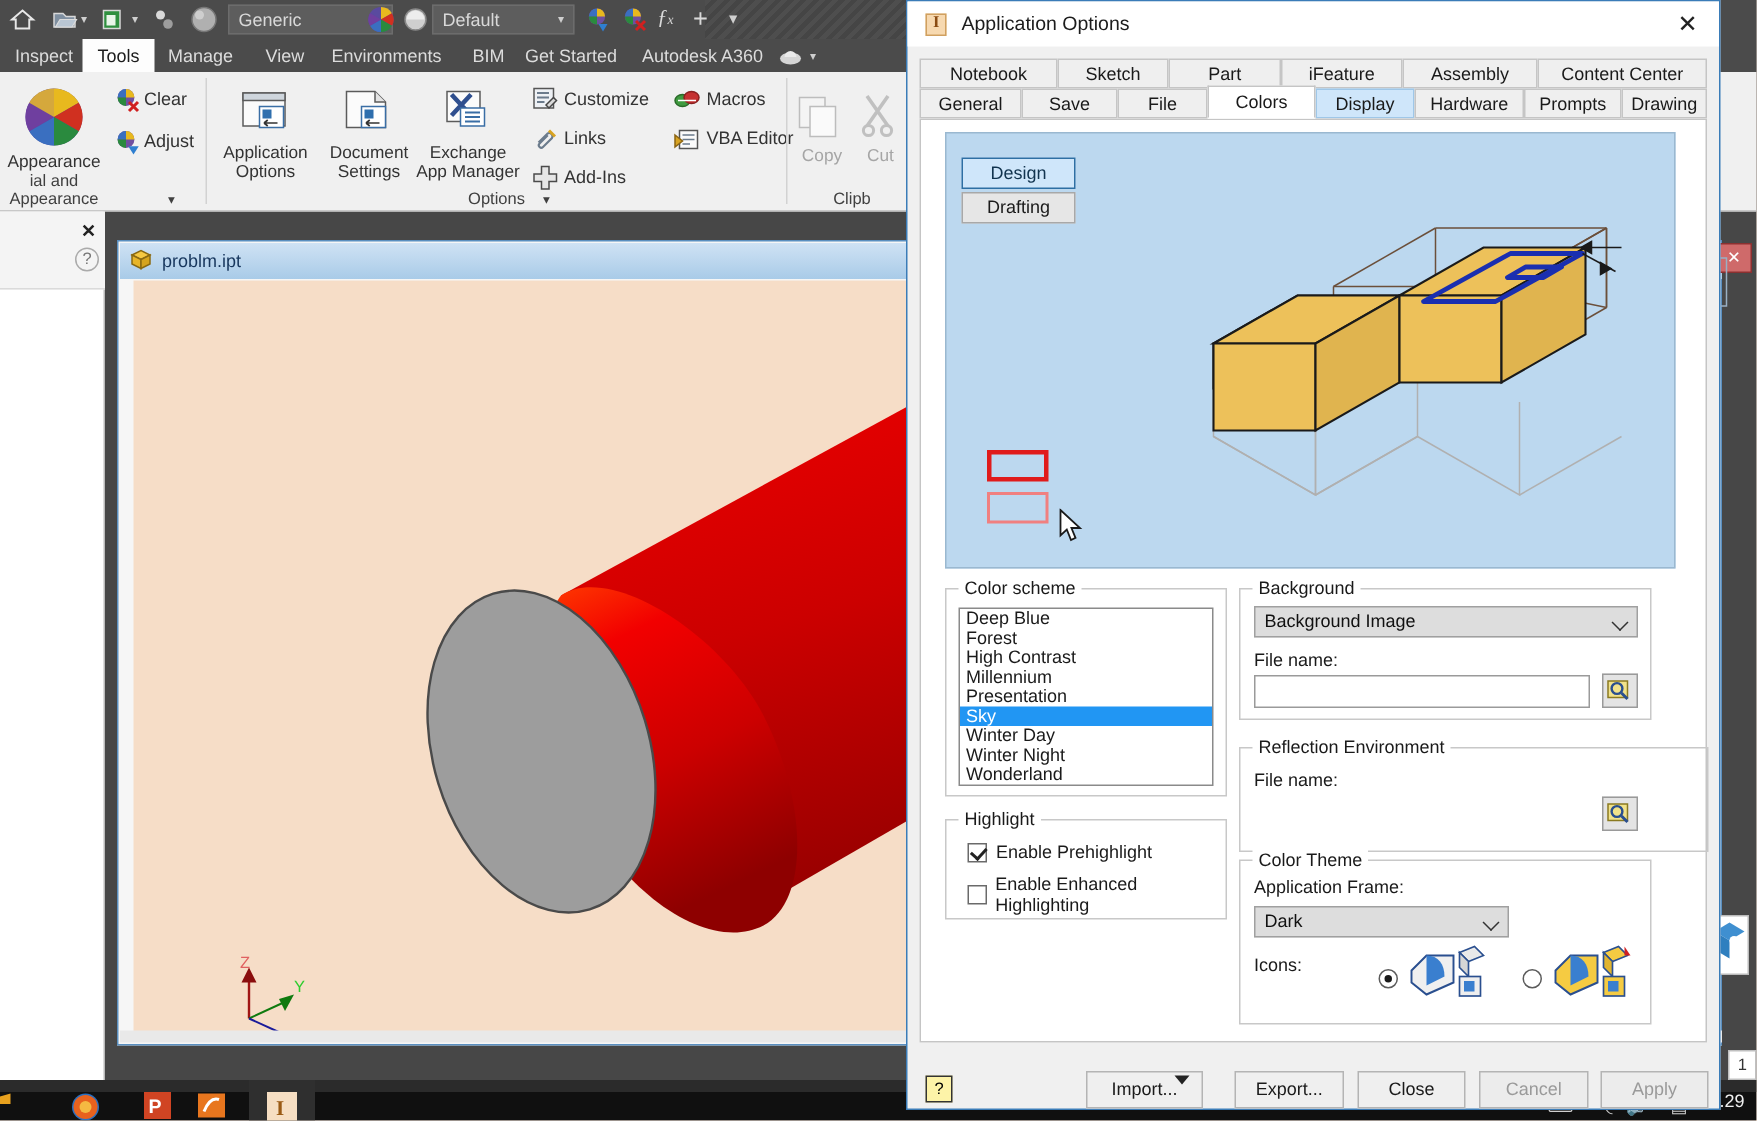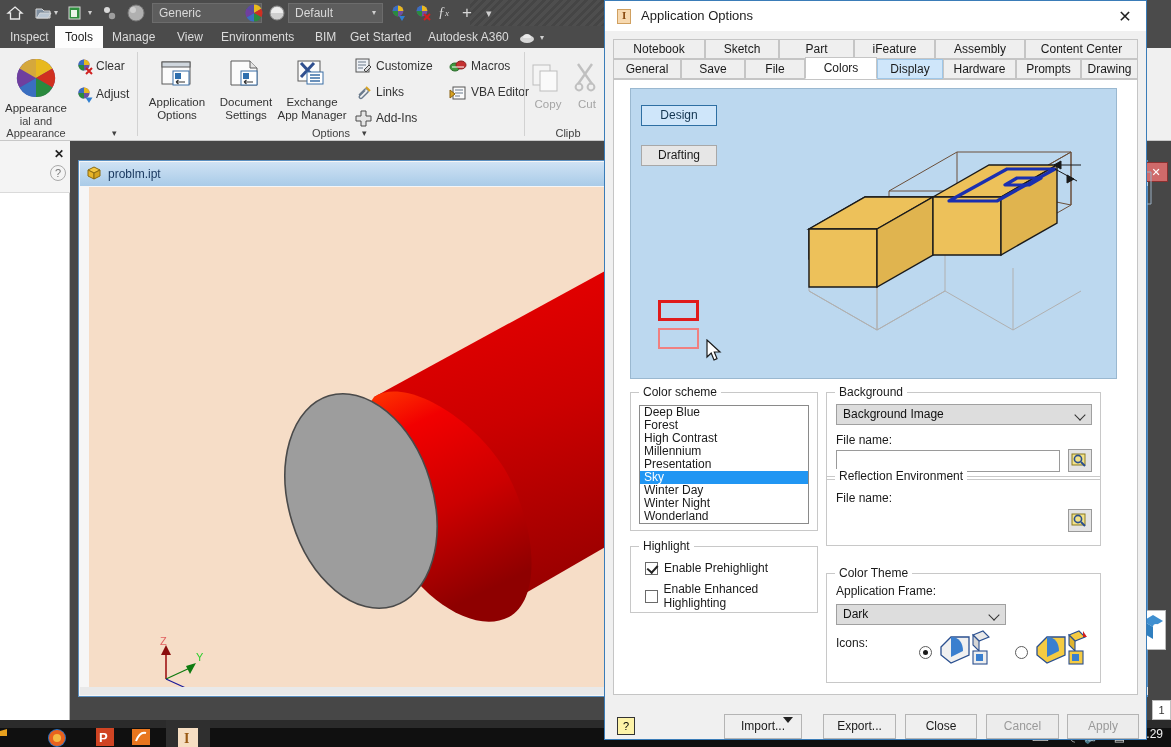--- a/index.html
+++ b/index.html
@@ -82,21 +82,21 @@
 
   .tabpage { position: absolute; left: 8px; top: 78px; width: 525px; height: 616px;
              background: #ffffff; border: 1px solid #c5c5c5; }
 
   
   .preview { position: absolute; left: 16px; top: 8px; width: 487px; height: 291px;
              background: #bcd8ef; border: 1px solid #9ab8d0; }
   .pv-btn { position: absolute; width: 76px; height: 21px; font-size: 12px; text-align: center;
             line-height: 19px; }
   .pv-btn.design { left: 10px; top: 16px; background: #cfe6fa; border: 1px solid #2e6fa3; color:#12344f; }
-  .pv-btn.drafting { left: 10px; top: 39px; background: #e6e6e6; border: 1px solid #a8a8a8; color:#1a1a1a;margin-top:17px; }
+  .pv-btn.drafting { left: 10px; top: 39px; background: #e6e6e6; border: 1px solid #a8a8a8; color:#1a1a1a; }
   .pv-swatch { position:absolute; width: 41px; height: 21px; background: transparent; }
   .pv-swatch.s1 { left: 27px; top: 211px; border: 3px solid #e01b1b; }
   .pv-swatch.s2 { left: 27px; top: 239px; border: 2px solid #f08080; }
 
   
   .gbox { position: absolute; border: 1px solid #c8c8c8; }
   .gbox > .glegend { position: absolute; top: -8px; left: 8px; background: #ffffff; padding: 0 4px;
                      font-size: 12px; color: #1a1a1a; }
 
   .listbox { position: absolute; background: #fff; border: 1px solid #8a8a8a; overflow: hidden; }
@@ -630,21 +630,21 @@
         </div>
         <div class="browse" style="left:241px; top:56px;">
           <svg width="18" height="17" viewBox="0 0 18 17" style="margin:2px 0 0 2px;">
             <rect x="1" y="2" width="13" height="11" fill="#f1e28a" stroke="#8a7a20"></rect>
             <circle cx="7" cy="7" r="3.6" fill="none" stroke="#2a4f8f" stroke-width="1.6"></circle>
             <path d="M10 10 l4 4" stroke="#2a4f8f" stroke-width="2"></path>
           </svg>
         </div>
       </div>
 
-      <div class="gbox" style="left:212px; top:396px; width:275px; height:70px;">
+      <div class="gbox" style="left:212px; top:418px; width:313px; height:70px;">
         <span class="glegend">Reflection Environment</span>
         <span class="lbl" style="left:9px; top:14px;">File name:</span>
         <div class="browse" style="left:241px; top:32px;">
           <svg width="18" height="17" viewBox="0 0 18 17" style="margin:2px 0 0 2px;">
             <rect x="1" y="2" width="13" height="11" fill="#f1e28a" stroke="#8a7a20"></rect>
             <circle cx="7" cy="7" r="3.6" fill="none" stroke="#2a4f8f" stroke-width="1.6"></circle>
             <path d="M10 10 l4 4" stroke="#2a4f8f" stroke-width="2"></path>
           </svg>
         </div>
       </div>

